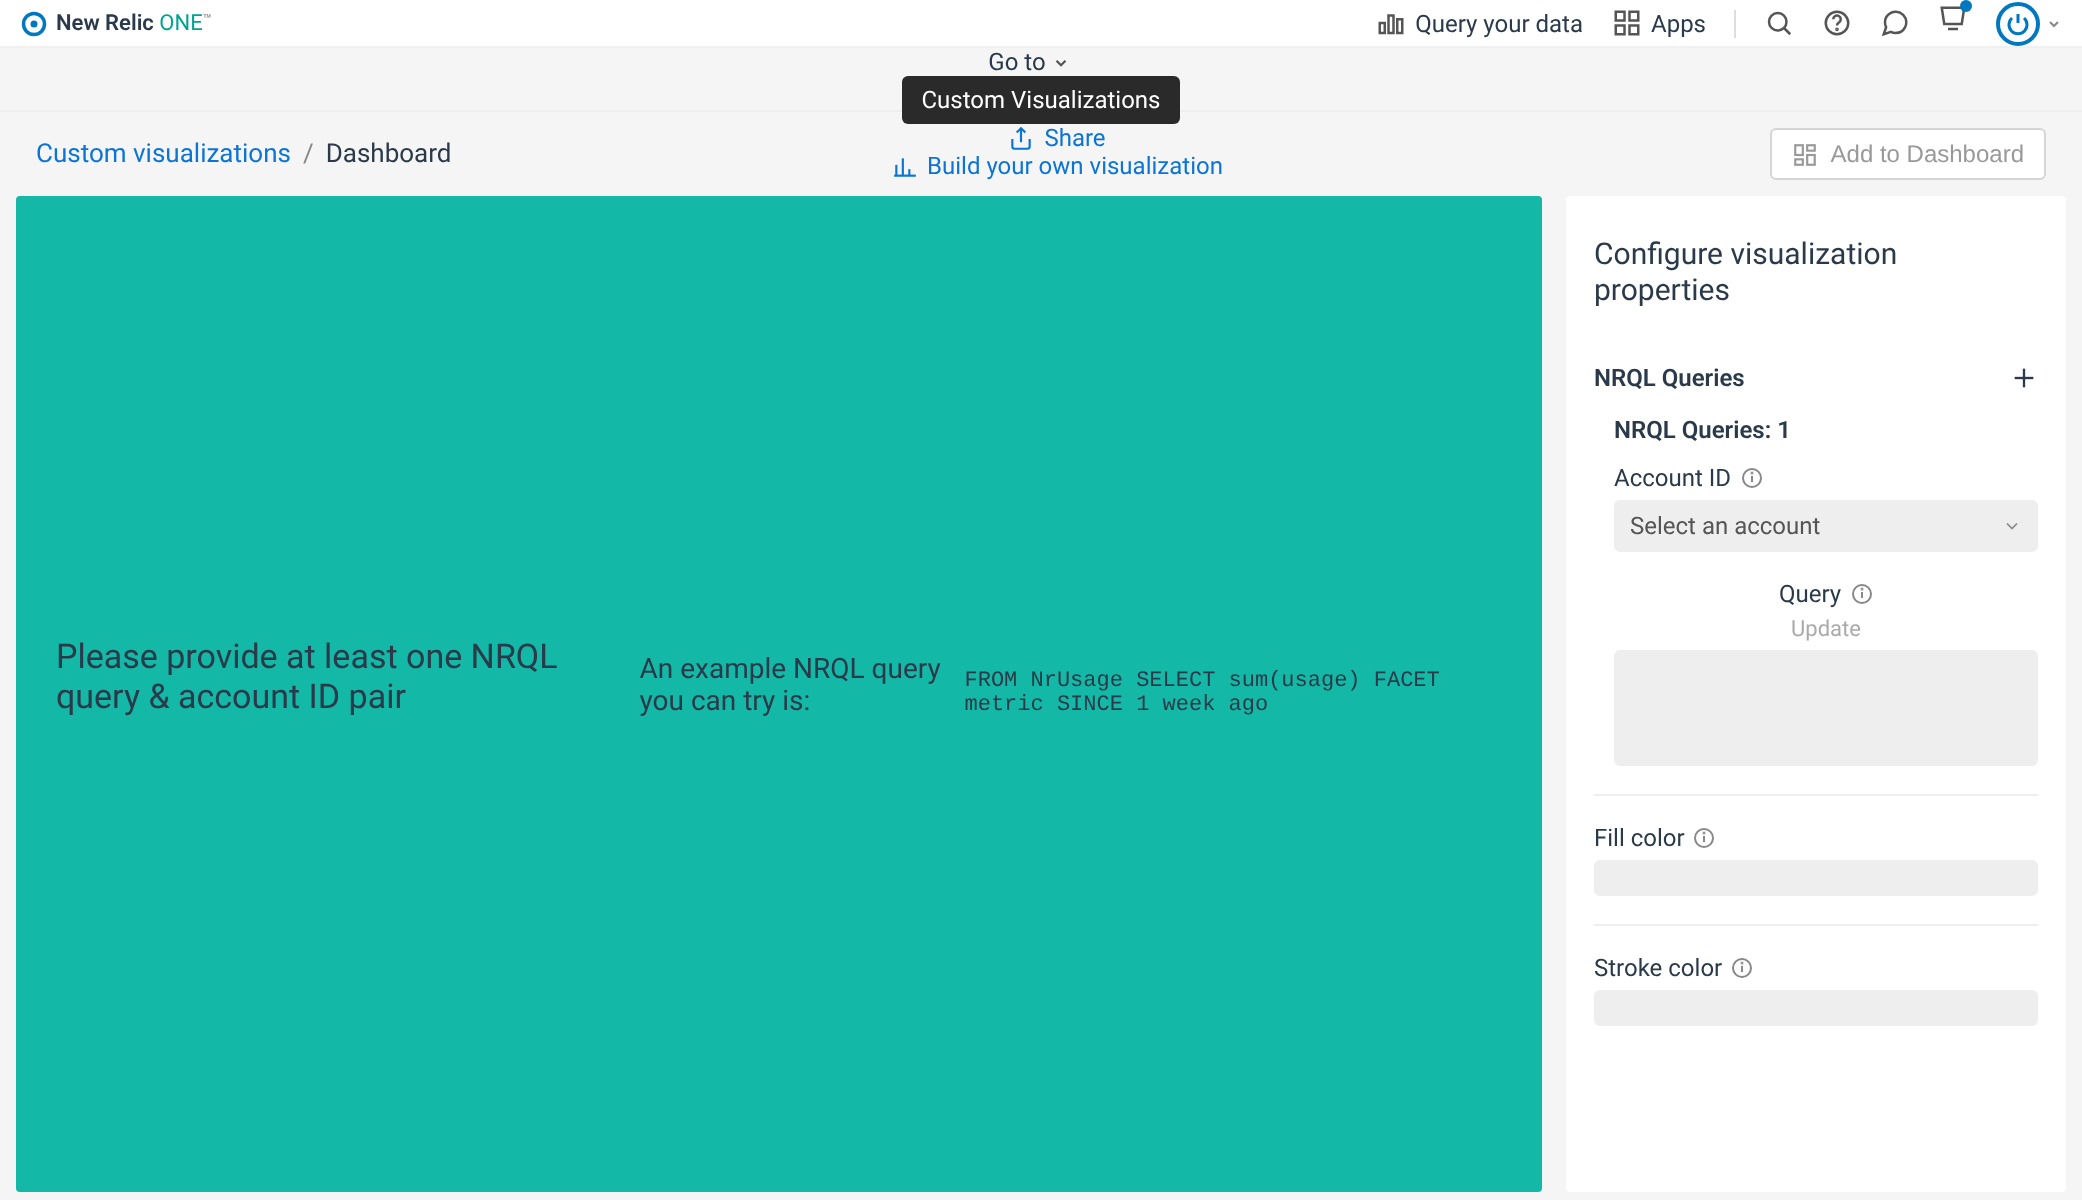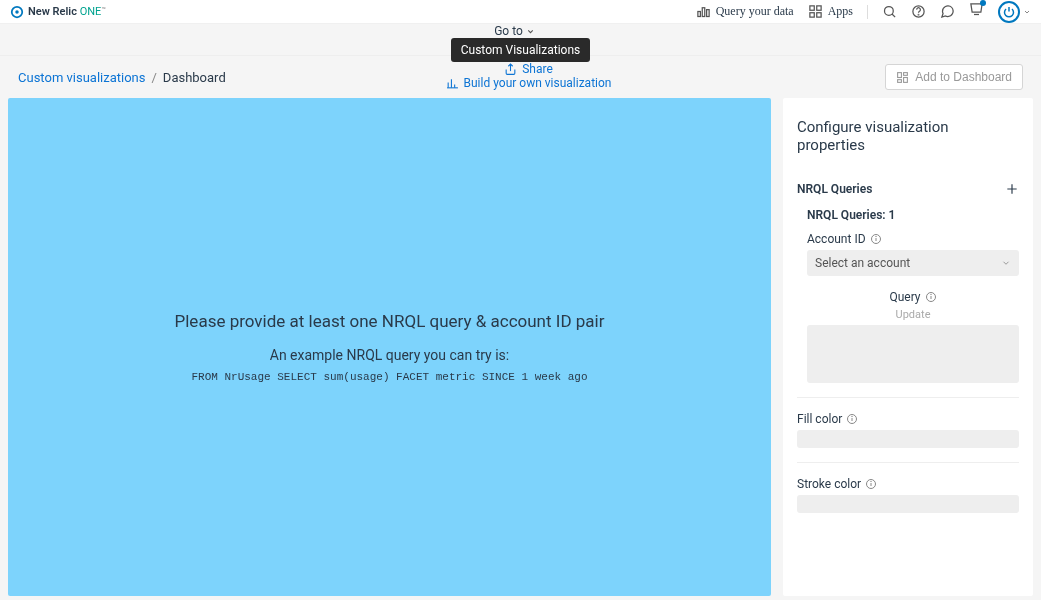--- a/index.html
+++ b/index.html
@@ -5,21 +5,21 @@
 * { box-sizing: border-box; margin: 0; padding: 0; }
 body { font-family: -apple-system, BlinkMacSystemFont, "Segoe UI", Roboto, sans-serif; font-size: 13px; color: #2a3a4a; background: #fff; width: 1041px; height: 600px; overflow: hidden; }
 
 .top-header { display: flex; align-items: center; height: 24px; padding: 0 10px; border-bottom: 1px solid #f0f0f0; }
 .logo { display: flex; align-items: center; gap: 4px; }
 .logo-mark { width: 14px; height: 14px; }
 .logo-text { font-size: 11px; font-weight: 600; color: #2a3a4a; }
 .logo-one { font-weight: 400; color: #00a38f; }
 .logo-tm { font-size: 7px; color: #999; position: relative; top: -3px; }
 .top-spacer { flex: 1; }
-.top-actions { display: flex; align-items: center; gap: 14px; font-family: Liberation Serif, serif; }
+.top-actions { display: flex; align-items: center; gap: 14px; }
 .top-link { display: flex; align-items: center; gap: 5px; color: #2a3a4a; cursor: pointer; font-size: 12px; }
 .top-icon { width: 15px; height: 15px; color: #555; cursor: pointer; }
 .avatar { width: 22px; height: 22px; border-radius: 50%; border: 2px solid #0078bf; display: flex; align-items: center; justify-content: center; cursor: pointer; }
 .avatar-inner { width: 12px; height: 12px; }
 .divider { width: 1px; height: 14px; background: #ddd; }
 
 .sub-header { display: flex; align-items: center; height: 32px; padding: 0 12px; background: #f5f5f5; border-bottom: 1px solid #eee; flex-direction: column; }
 .goto { display: flex; align-items: center; gap: 3px; font-size: 12px; cursor: pointer; margin-right: 12px; }
 .pill { background: #2a2a2a; color: #fff; padding: 5px 10px; border-radius: 3px; font-size: 12px; }
 .sub-spacer { flex: 1; }
@@ -28,21 +28,21 @@
 
 .crumb-row { display: flex; align-items: center; padding: 8px 18px; background: #f5f5f5; }
 .crumb-link { color: #0c74d4; font-size: 13px; cursor: pointer; }
 .crumb-sep { margin: 0 6px; color: #888; }
 .crumb-current { color: #2a3a4a; font-size: 13px; }
 .crumb-spacer { flex: 1; }
 .add-dash-btn { display: flex; align-items: center; gap: 6px; border: 1px solid #d5d5d5; background: #fff; color: #999; padding: 5px 10px; border-radius: 3px; font-size: 12px; cursor: pointer; }
 .add-dash-btn svg { width: 13px; height: 13px; }
 
 .body-row { display: flex; gap: 12px; padding: 0 8px 8px 8px; background: #f5f5f5; height: calc(600px - 24px - 32px - 38px); }
-.viz-canvas { flex: 1; background: #7dd3fc; border-radius: 2px; display: flex; flex-direction: column; align-items: center; justify-content: center; padding: 20px; }
+.viz-canvas { flex: 1; background: #14b8a6; border-radius: 2px; display: flex; flex-direction: row; align-items: center; justify-content: center; padding: 20px; }
 .placeholder-title { font-size: 17px; font-weight: 400; color: #2a3a4a; margin-bottom: 16px; }
 .placeholder-sub { font-size: 14px; color: #2a3a4a; margin-bottom: 8px; }
 .placeholder-code { font-family: Liberation Mono, monospace; font-size: 11px; color: #2a3a4a; }
 
 .side-panel { width: 250px; background: #fff; border-radius: 2px; padding: 20px 14px; overflow-y: auto; }
 .panel-title { font-size: 15px; font-weight: 400; margin-bottom: 28px; }
 .section-head { display: flex; align-items: center; justify-content: space-between; margin-bottom: 12px; }
 .section-label { font-size: 12px; font-weight: 600; }
 .plus-icon { width: 14px; height: 14px; cursor: pointer; }
 .subsection-label { font-size: 12px; font-weight: 600; margin-bottom: 10px; padding-left: 10px; }

